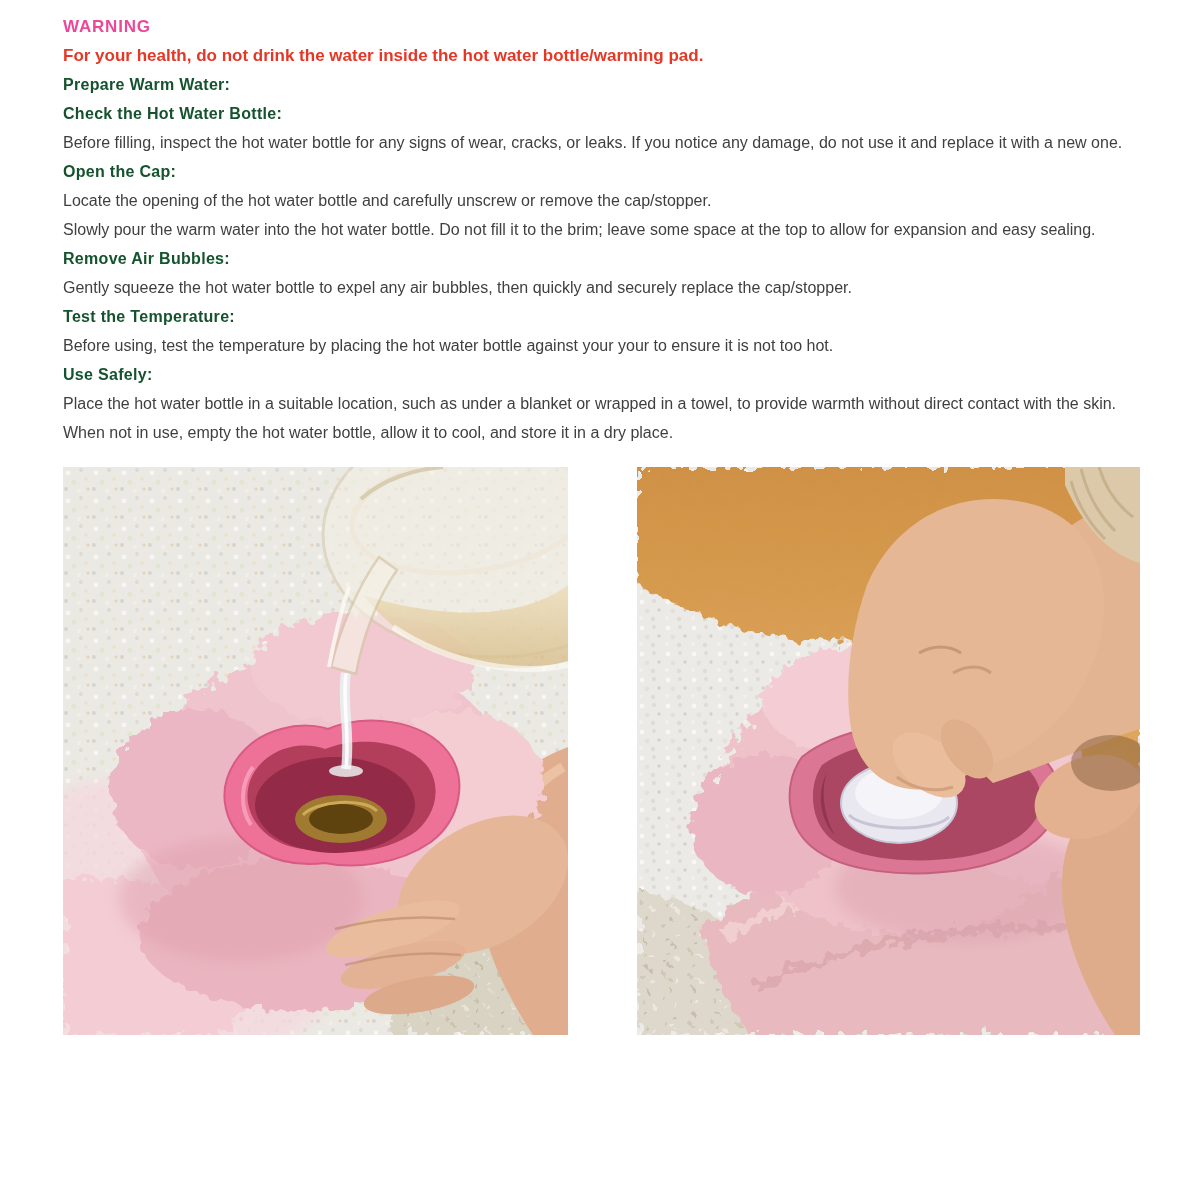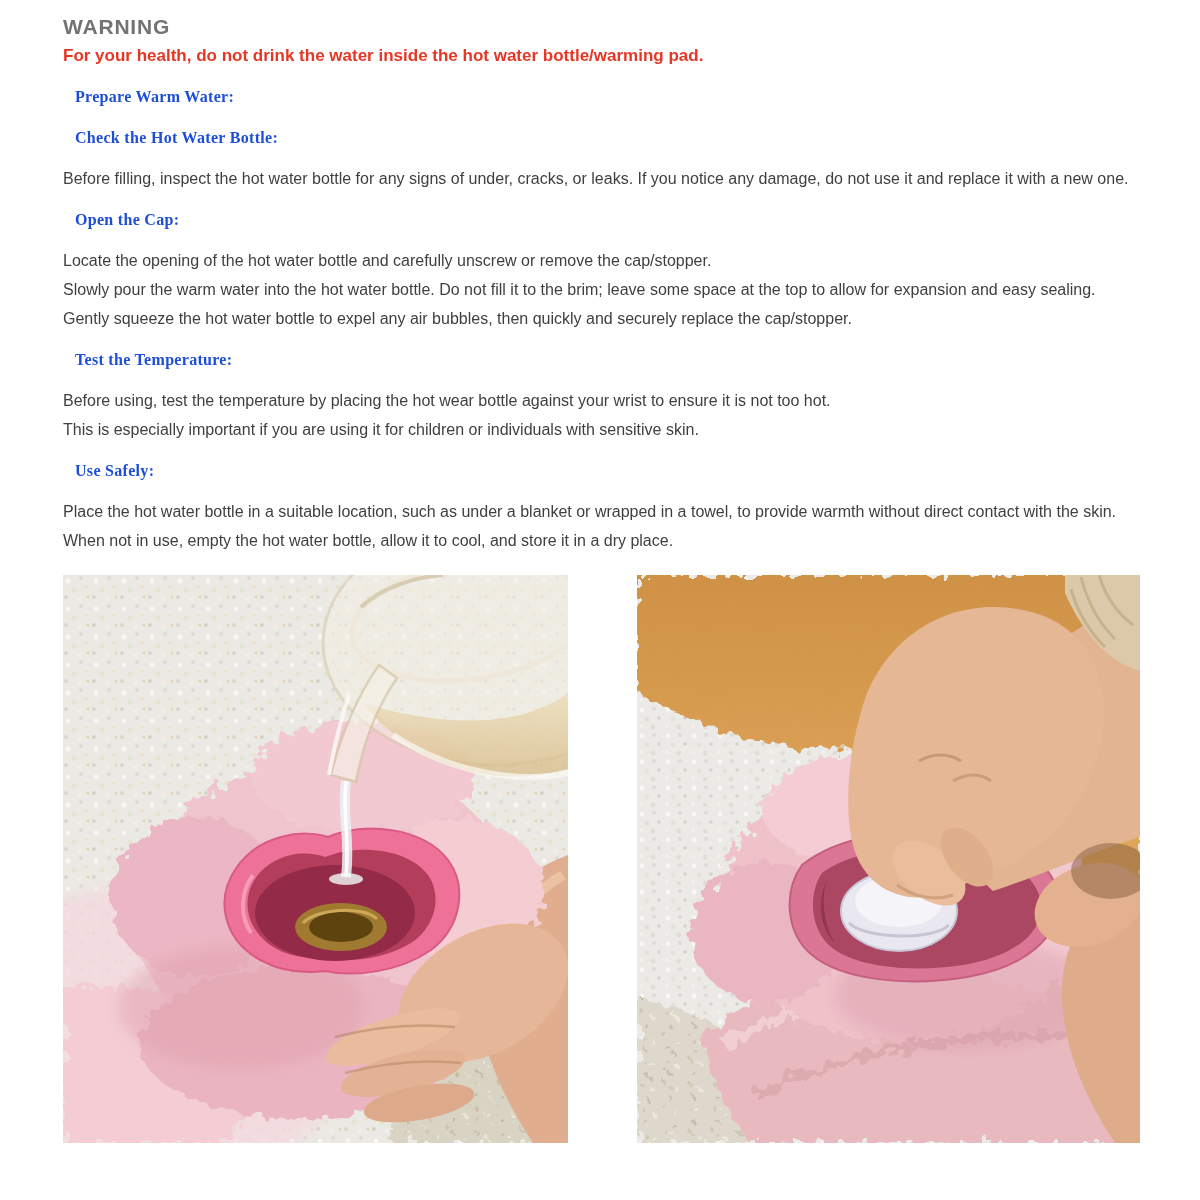--- a/index.html
+++ b/index.html
@@ -4,30 +4,30 @@
 <style>
   html, body { margin: 0; padding: 0; }
   body {
     width: 1200px; height: 1200px;
     background: #ffffff;
     font-family: "Liberation Sans", sans-serif;
     overflow: hidden;
   }
   .content { padding: 12px 30px 0 63px; width: 1107px; }
   .warn-title {
-    margin: 0; color: #737373; font-size: 21px; font-weight: bold;
+    margin: 0; color: #ec4899; font-size: 17px; font-weight: bold;
     letter-spacing: 0.8px; line-height: 29px;
   }
   .warn-sub {
     margin: 0; color: #e63726; font-size: 17px; font-weight: bold;
     line-height: 29px;
   }
   .step-heading {
-    margin: 12px; color: #1d4ed8; font-size: 16px; font-weight: bold;
-    letter-spacing: 0.3px; line-height: 29px; font-family: Liberation Serif, serif;
+    margin: 0; color: #14532d; font-size: 16px; font-weight: bold;
+    letter-spacing: 0.3px; line-height: 29px;
   }
   .step-body {
     margin: 0; color: #3f3f3f; font-size: 16px; font-weight: normal;
     line-height: 29px; white-space: nowrap;
   }
   .photos { display: flex; gap: 69px; margin-top: 20px; }
   .photo { display: block; flex: 0 0 auto; }
 </style>
 </head>
 <body>
@@ -36,40 +36,40 @@
 
   <p class="warn-title">WARNING</p>
   <p class="warn-sub">For your health, do not drink the water inside the hot water bottle/warming pad.</p>
 
   <section>
     <h3 class="step-heading">Prepare Warm Water:</h3>
   </section>
 
   <section>
     <h3 class="step-heading">Check the Hot Water Bottle:</h3>
-    <p class="step-body">Before filling, inspect the hot water bottle for any signs of under, cracks, or leaks. If you notice any damage, do not use it and replace it with a new one.</p>
+    <p class="step-body">Before filling, inspect the hot water bottle for any signs of wear, cracks, or leaks. If you notice any damage, do not use it and replace it with a new one.</p>
   </section>
 
   <section>
     <h3 class="step-heading">Open the Cap:</h3>
     <p class="step-body">Locate the opening of the hot water bottle and carefully unscrew or remove the cap/stopper.</p>
   </section>
 
   <section>
     <p class="step-body">Slowly pour the warm water into the hot water bottle. Do not fill it to the brim; leave some space at the top to allow for expansion and easy sealing.</p>
   </section>
 
   <section>
+    <h3 class="step-heading">Remove Air Bubbles:</h3>
     <p class="step-body">Gently squeeze the hot water bottle to expel any air bubbles, then quickly and securely replace the cap/stopper.</p>
   </section>
 
   <section>
     <h3 class="step-heading">Test the Temperature:</h3>
-    <p class="step-body">Before using, test the temperature by placing the hot wear bottle against your wrist to ensure it is not too hot.</p>
-    <p class="step-body">This is especially important if you are using it for children or individuals with sensitive skin.</p>
+    <p class="step-body">Before using, test the temperature by placing the hot water bottle against your your to ensure it is not too hot.</p>
   </section>
 
   <section>
     <h3 class="step-heading">Use Safely:</h3>
     <p class="step-body">Place the hot water bottle in a suitable location, such as under a blanket or wrapped in a towel, to provide warmth without direct contact with the skin.</p>
   </section>
 
   <section>
     <p class="step-body">When not in use, empty the hot water bottle, allow it to cool, and store it in a dry place.</p>
   </section>

